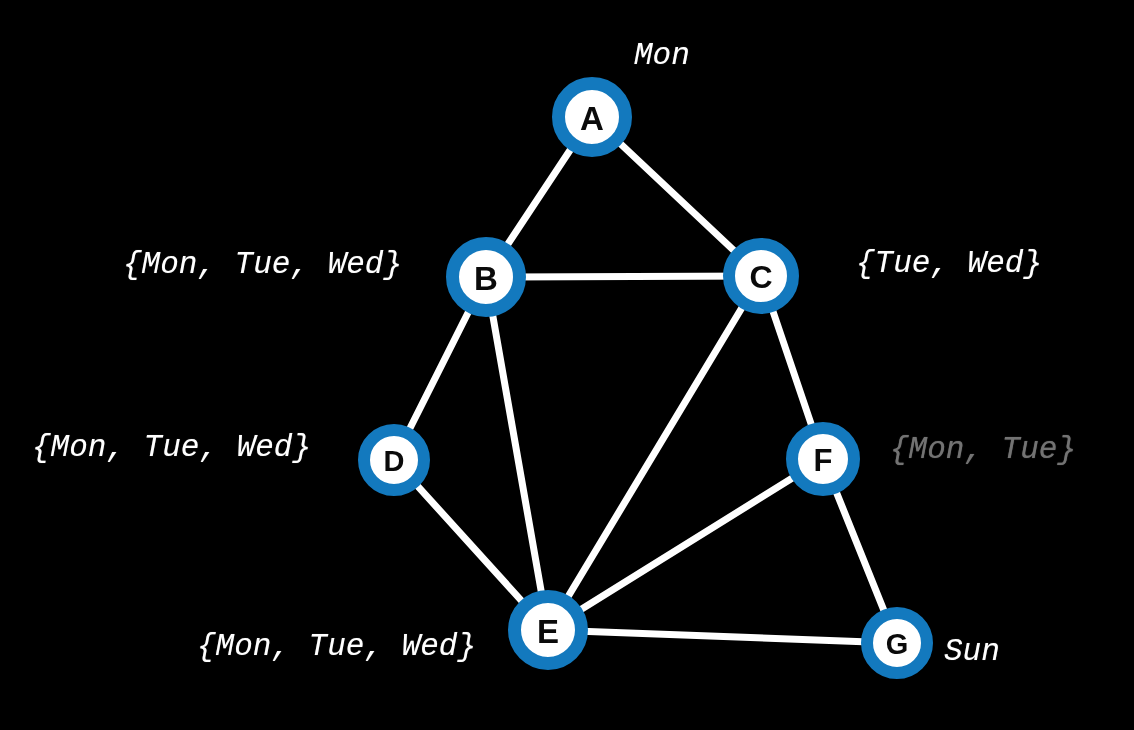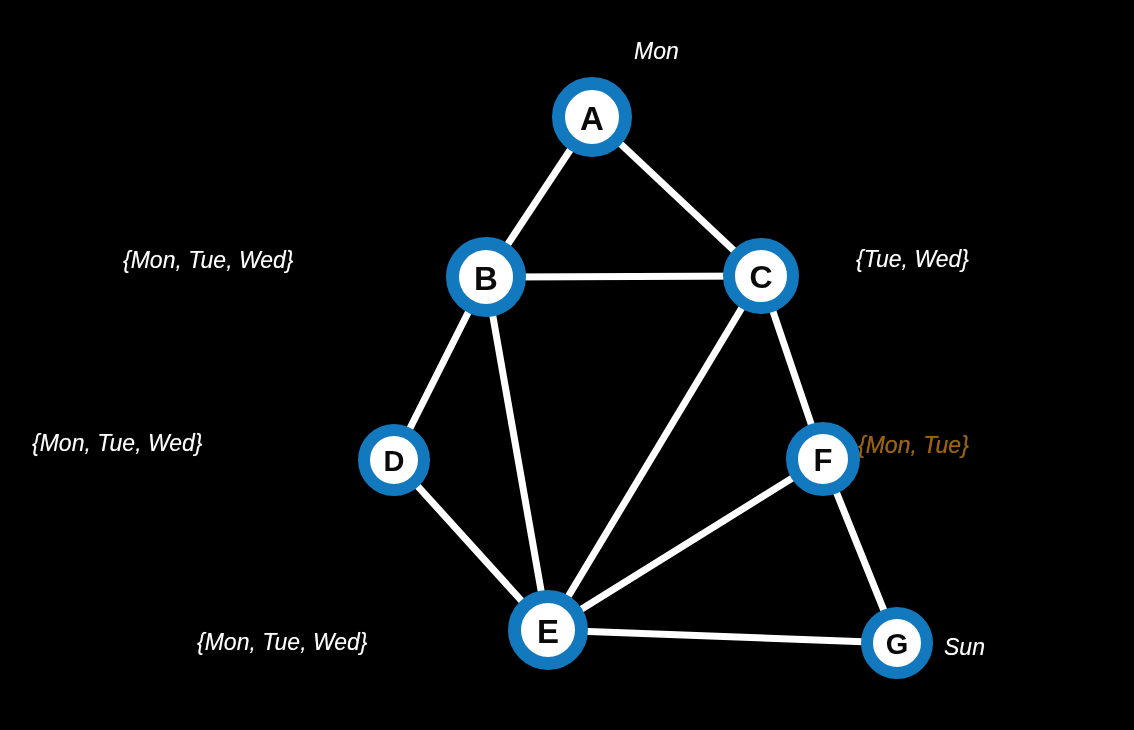--- a/index.html
+++ b/index.html
@@ -35,23 +35,23 @@
   .node-letter {
     fill: #0a0a0a;
     font-family: "Liberation Sans", "DejaVu Sans", sans-serif;
     font-weight: bold;
     text-anchor: middle;
     dominant-baseline: central;
   }
   .domain-label {
     position: absolute;
     color: #ffffff;
-    font-family: Liberation Sans, sans-serif;
+    font-family: Liberation Mono, monospace;
     font-style: italic;
-    font-size: 23px;
+    font-size: 31px;
     line-height: 1;
     white-space: nowrap;
     text-shadow: 0 0 1px rgba(255,255,255,0.35);
   }
 </style>
 </head>
 <body>
 
 <div id="stage">
   <svg id="graph-svg" viewBox="0 0 1134 730">
@@ -98,16 +98,16 @@
           <text x="897" y="644" class="node-letter" fill="#0a0a0a" font-size="29">G</text>
         </g>
       </g>
   </svg>
   <div id="labels-layer">
       <div class="domain-label" style="left: 634px; top: 40px; color: rgb(255, 255, 255);">Mon</div>
       <div class="domain-label" style="left: 123px; top: 249px; color: rgb(255, 255, 255);">{Mon, Tue, Wed}</div>
       <div class="domain-label" style="left: 829px; top: 248px; color: rgb(255, 255, 255); margin-left: 27px;">{Tue, Wed}</div>
       <div class="domain-label" style="left: 32px; top: 432px; color: rgb(255, 255, 255);">{Mon, Tue, Wed}</div>
       <div class="domain-label" style="left: 197px; top: 631px; color: rgb(255, 255, 255);">{Mon, Tue, Wed}</div>
-      <div class="domain-label" style="left: 858px; top: 434px; color: #a16207;">{Mon, Tue}</div>
+      <div class="domain-label" style="left: 890px; top: 434px; color: #737373;">{Mon, Tue}</div>
       <div class="domain-label" style="left: 944px; top: 636px; color: rgb(255, 255, 255);">Sun</div>
     </div>
 </div>
 
 </body></html>

